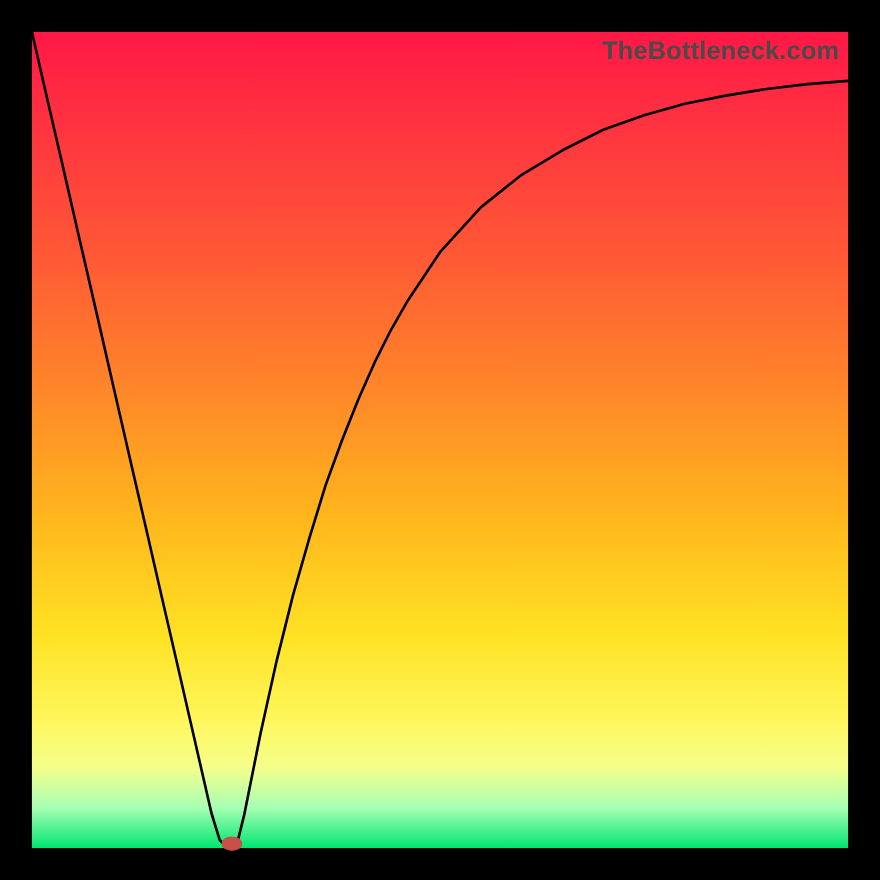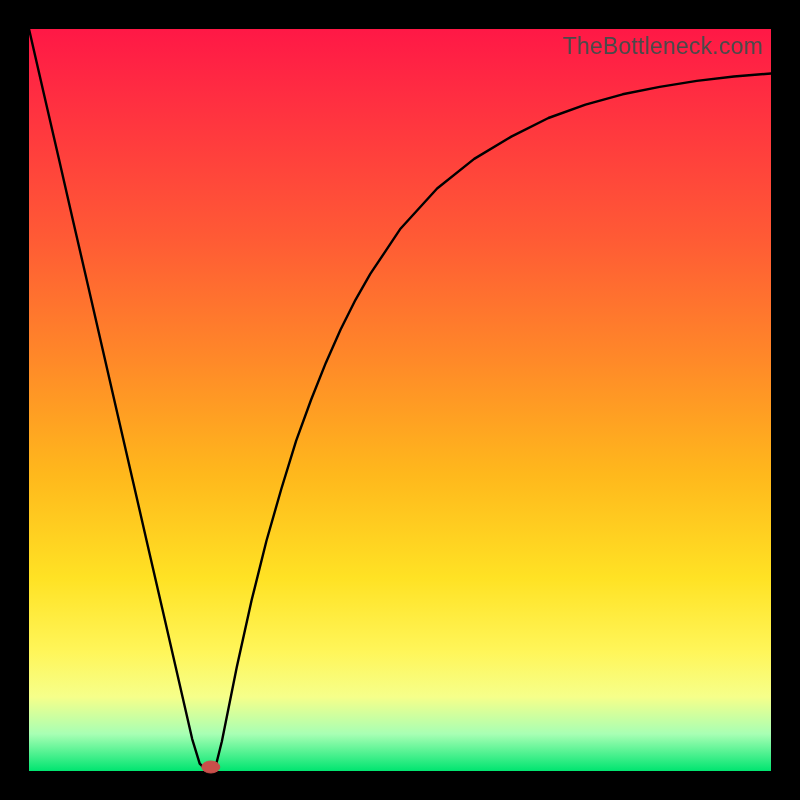--- a/index.html
+++ b/index.html
@@ -36,21 +36,21 @@
       #a8ffb4 95%,
       #00e570 100%
     );
   }
   .watermark {
     position: absolute;
     top: 4px;
     right: 8px;
     color: #4a4a4a;
     font-size: 23px;
-    font-weight: 400;
+    font-weight: 700;
     letter-spacing: 0.2px;
     user-select: none;
   }
   svg.chart {
     position: absolute;
     left: 0;
     top: 0;
     width: 742px;
     height: 742px;
     overflow: visible;

